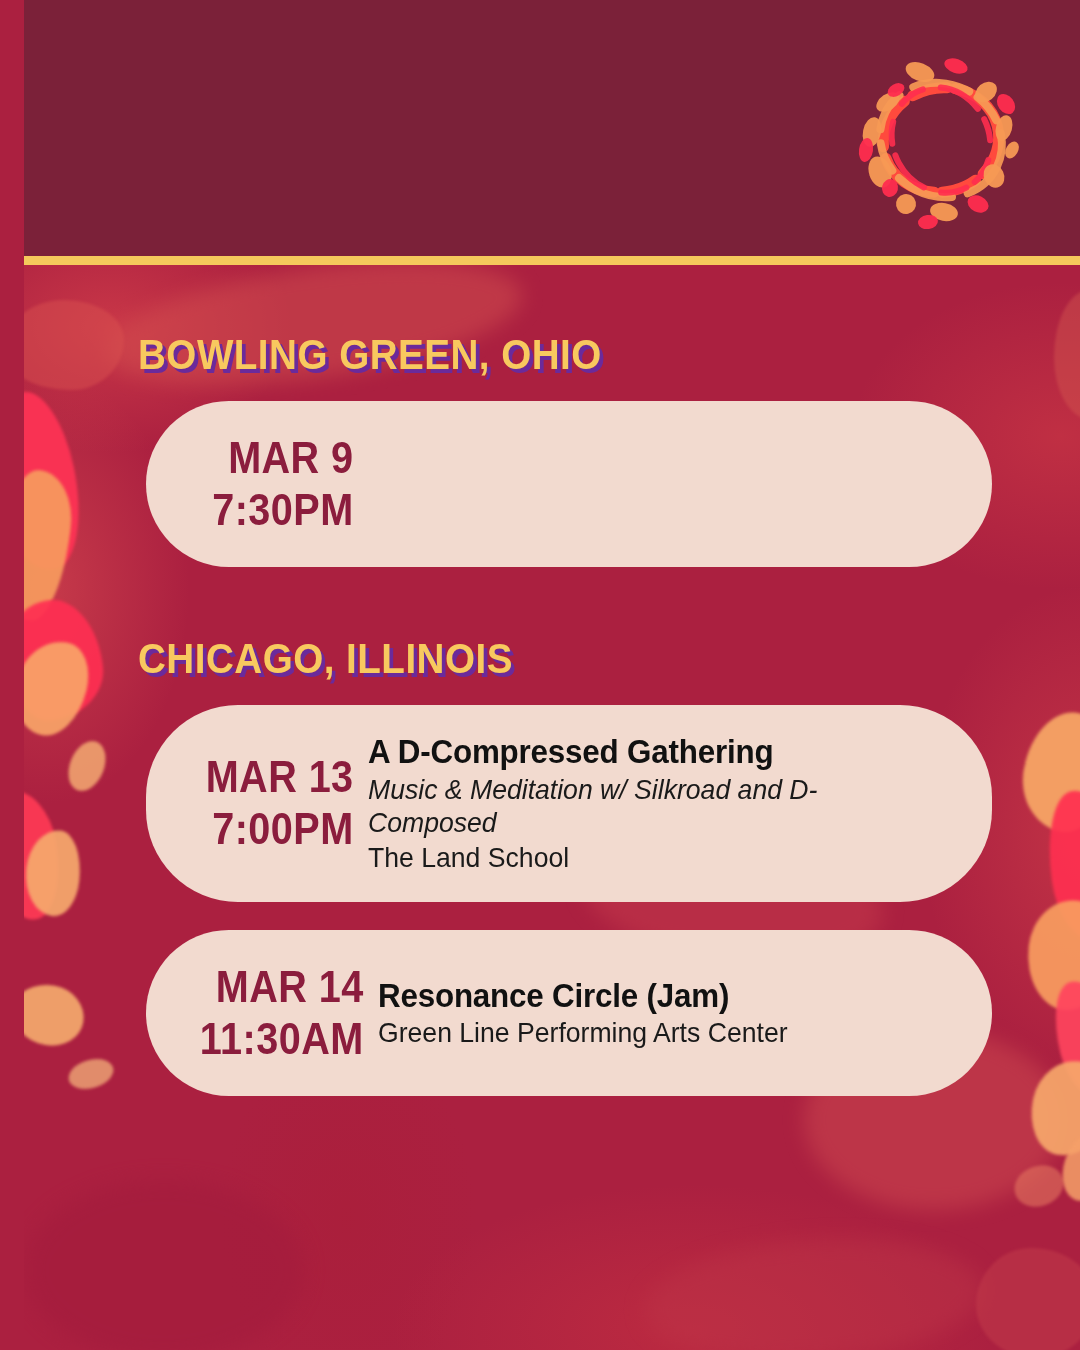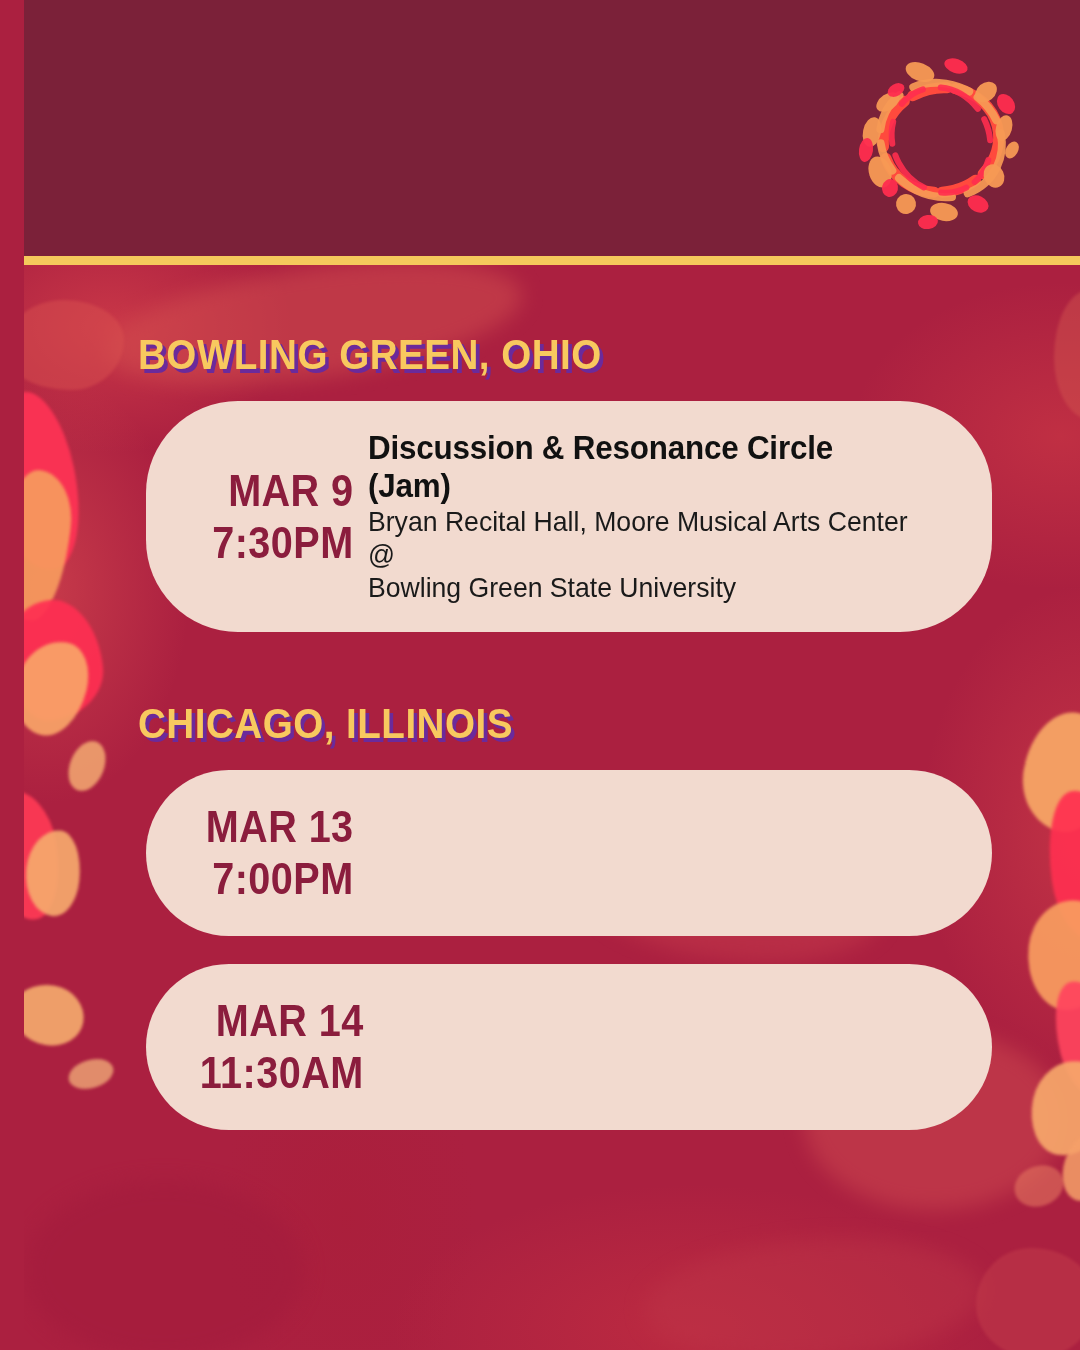--- a/index.html
+++ b/index.html
@@ -245,41 +245,45 @@
 
     <div class="section">
       <div class="city-heading">BOWLING GREEN, OHIO</div>
 
 
       <div class="card">
         <div class="date-col">
           <div class="date-day">MAR 9</div>
           <div class="date-time">7:30PM</div>
         </div>
-        <div class="info-col">
-          <div class="event-title">Discussion &amp; Resonance Circle (Jam)</div>
-
-          <div class="event-venue">Bryan Recital Hall, Moore Musical Arts Center @
-Bowling Green State University</div>
-        </div>
       </div>
     </div>
 
     <div class="section">
       <div class="city-heading">CHICAGO, ILLINOIS</div>
 
       <div class="card">
         <div class="date-col">
           <div class="date-day">MAR 13</div>
           <div class="date-time">7:00PM</div>
         </div>
+        <div class="info-col">
+          <div class="event-title">A D-Compressed Gathering</div>
+          <div class="event-sub">Music &amp; Meditation w/ Silkroad and D-Composed</div>
+          <div class="event-venue">The Land School</div>
+        </div>
       </div>
 
       <div class="card">
         <div class="date-col">
           <div class="date-day">MAR 14</div>
           <div class="date-time">11:30AM</div>
         </div>
+        <div class="info-col">
+          <div class="event-title">Resonance Circle (Jam)</div>
+
+          <div class="event-venue">Green Line Performing Arts Center</div>
+        </div>
       </div>
     </div>
 
   </div>
 </div>
 
 </body></html>

